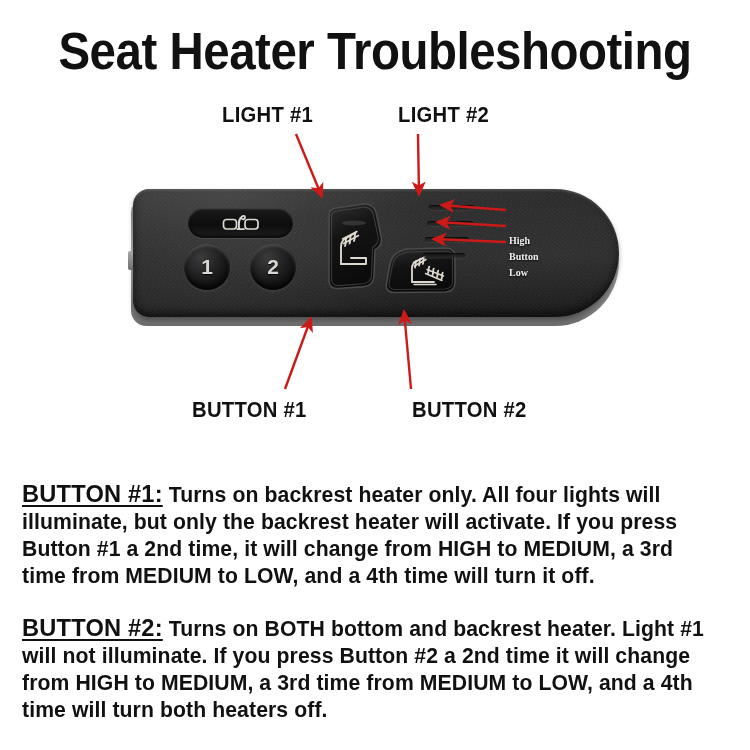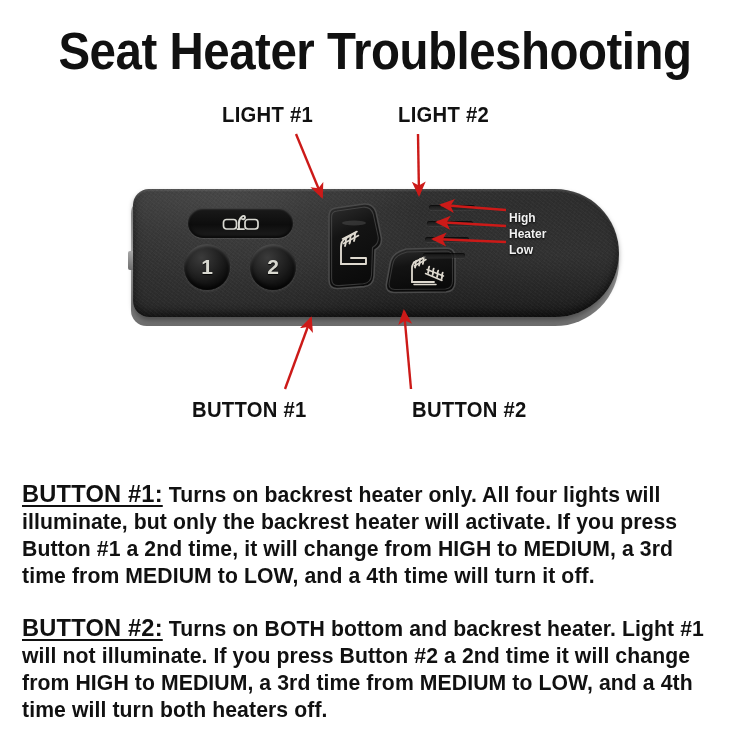--- a/index.html
+++ b/index.html
@@ -191,26 +191,27 @@
     box-shadow: inset 0 1px 1px rgba(0,0,0,0.9), 0 1px 0 rgba(255,255,255,0.06);
     opacity: 0.75;
   }
   .led.l0 { left: 298px; top: 16px; width: 46px; }
   .led.l1 { left: 296px; top: 32px; width: 46px; }
   .led.l2 { left: 294px; top: 48px; width: 44px; }
   .led.l3 { left: 292px; top: 64px; width: 42px; }
 
   .led-label {
     position: absolute;
-    font-family: Liberation Sans, sans-serif;
-    font-weight: bold;
-    font-size: 12px;
+    font-family: Liberation Serif, serif;
+    font-weight: bold;
+    font-size: 10px;
     color: #f2f2f2;
     text-shadow: 0 1px 2px rgba(0,0,0,0.95);
     white-space: nowrap;
+    margin-top: 24px;
   }
   .led-label.lab-high   { left: 378px; top: 22px; }
   .led-label.lab-medium { left: 378px; top: 38px; }
   .led-label.lab-low    { left: 378px; top: 54px; text-align: right; }
 
   
   .body-text {
     position: absolute;
     left: 22px;
     top: 458px;
@@ -320,21 +321,21 @@
         </g>
       </svg>
     </div>
 
     <div class="led l0"></div>
     <div class="led l1"></div>
     <div class="led l2"></div>
     <div class="led l3"></div>
 
     <div class="led-label lab-high">High</div>
-    <div class="led-label lab-medium">Heater</div>
+    <div class="led-label lab-medium">Button</div>
     <div class="led-label lab-low">Low</div>
   </div>
 
   <div class="callout light1">LIGHT #1</div>
   <div class="callout light2">LIGHT #2</div>
   <div class="callout btn1">BUTTON #1</div>
   <div class="callout btn2">BUTTON #2</div>
 
   <svg class="arrow-svg" viewBox="0 0 750 345">
     <defs>

